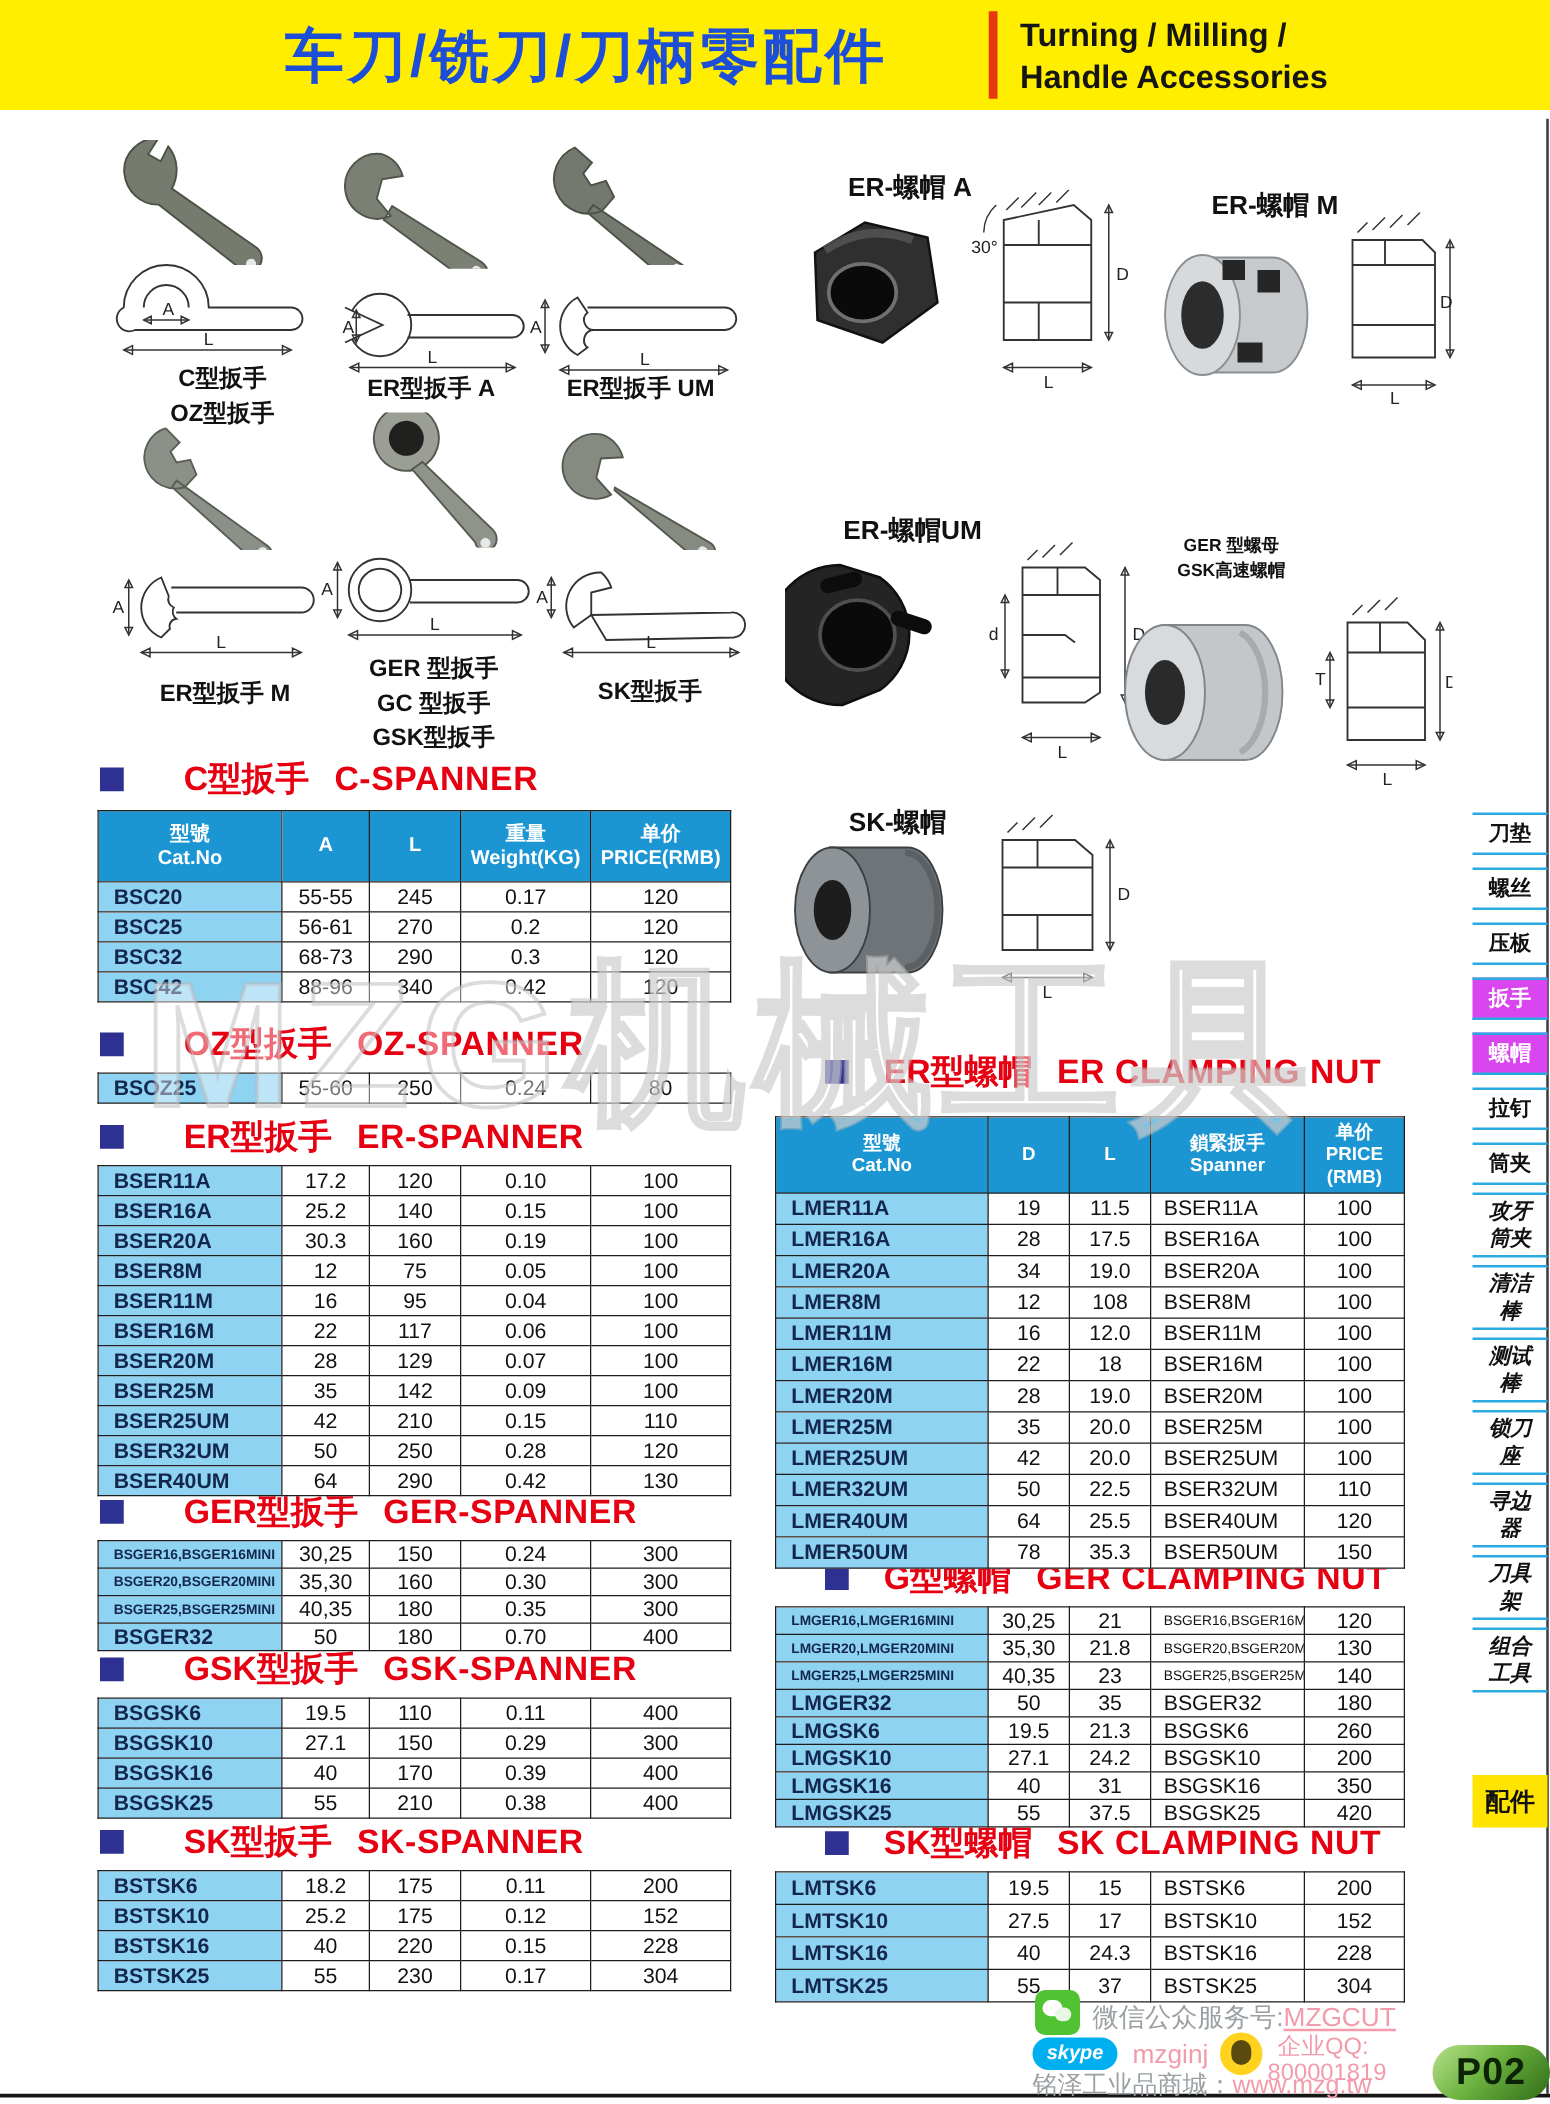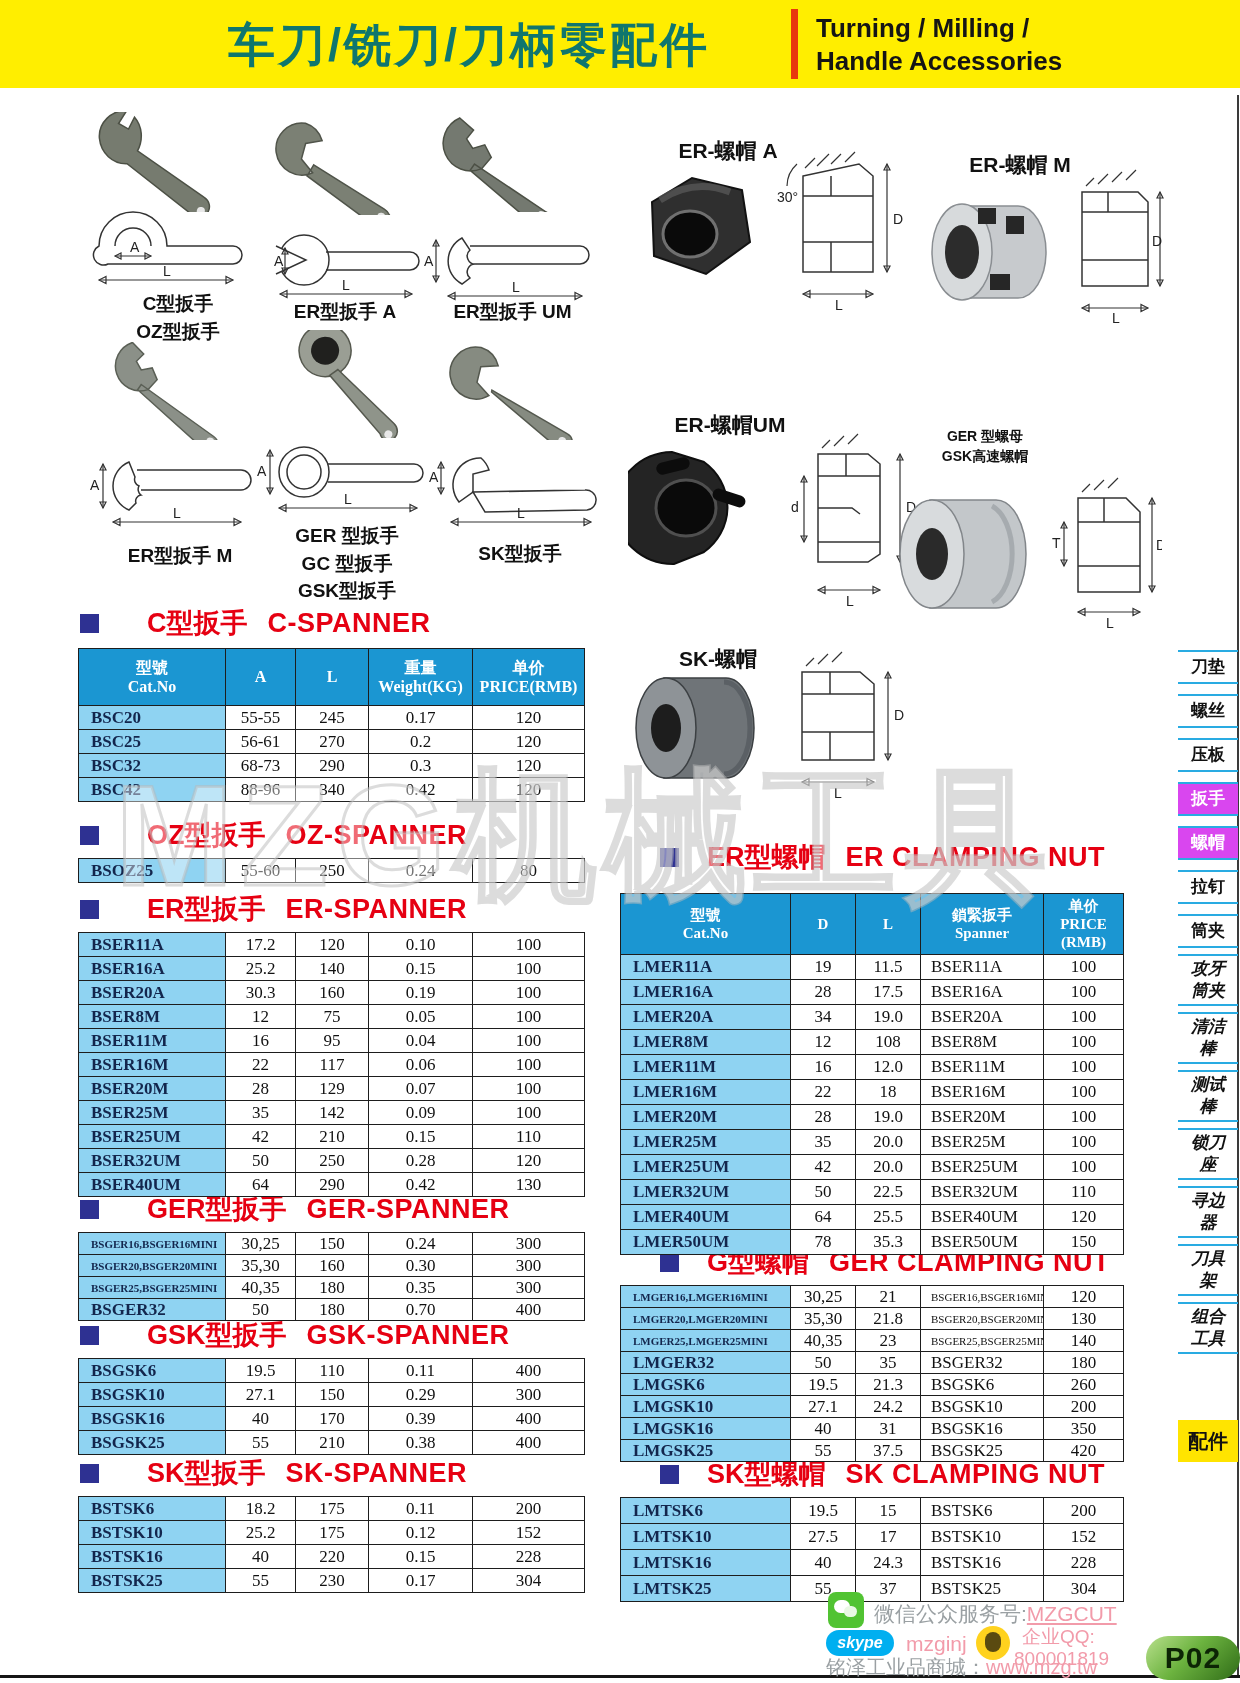--- a/index.html
+++ b/index.html
@@ -1,32 +1,32 @@
 <!DOCTYPE html>
 <html><head>
 <meta charset="utf-8">
 <style>
   html,body{margin:0;padding:0;background:#fff;}
   .page{position:relative;width:1240px;height:1683px;background:#fff;overflow:hidden;
         font-family:"Liberation Sans","DejaVu Sans",sans-serif;}
 
   
   .hdr{position:absolute;left:0;top:0;width:1240px;height:88px;background:#ffee00;}
-  .hdr-cn{position:absolute;left:228px;top:14px;font-size:47px;font-weight:bold;color:#0f766e;letter-spacing:3px;}
+  .hdr-cn{position:absolute;left:228px;top:14px;font-size:47px;font-weight:bold;color:#1d4ed8;letter-spacing:3px;}
   .hdr-div{position:absolute;left:791px;top:9px;width:7px;height:70px;background:#e8380d;}
   .hdr-en{position:absolute;left:816px;top:12px;font-size:26px;font-weight:bold;color:#151515;line-height:1.25;}
 
   
   .sec{position:absolute;height:34px;display:flex;align-items:center;}
   .sec .bullet{width:19px;height:19px;background:#2e3192;margin-right:48px;flex:0 0 auto;}
   .sec .cn{color:#e60012;font-size:27px;font-weight:bold;margin-right:20px;white-space:nowrap;}
   .sec .en{color:#e60012;font-size:27px;font-weight:bold;letter-spacing:.5px;white-space:nowrap;}
 
   
-  table{position:absolute;border-collapse:collapse;table-layout:fixed;background:#fff;z-index:2;font-family:Liberation Serif, serif;}
+  table{position:absolute;border-collapse:collapse;table-layout:fixed;background:#fff;z-index:2;}
   th,td{border:1.6px solid #1d1d1d;padding:0;overflow:hidden;}
   th{background:#1b96d2;color:#fff;font-weight:bold;font-size:16px;white-space:pre-line;line-height:1.2;text-align:center;}
   td{font-size:17px;text-align:center;color:#111;white-space:nowrap;}
   td.cat{background:#8fd3f2;font-weight:bold;text-align:left;padding-left:12px;color:#13264d;}
   td.small{font-size:11px;}
   .tbl-left{left:78px;width:506px;}
   .tbl-right{left:620px;width:503px;}
   .tbl-right th{font-size:15px;}
   .tbl-right td:nth-child(4){text-align:left;padding-left:10px;}
   .hh56 th{height:56px;} .hh60 th{height:60px;}

